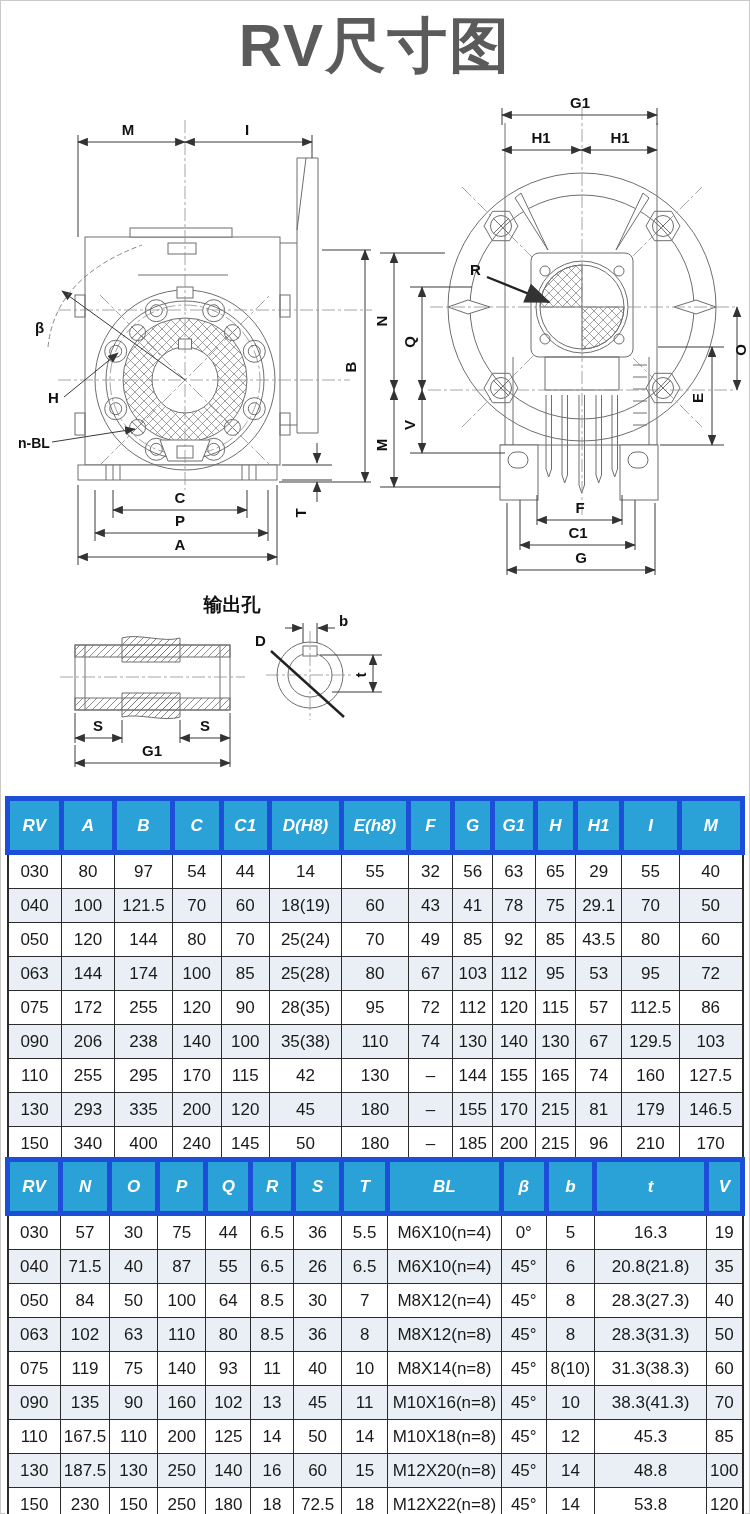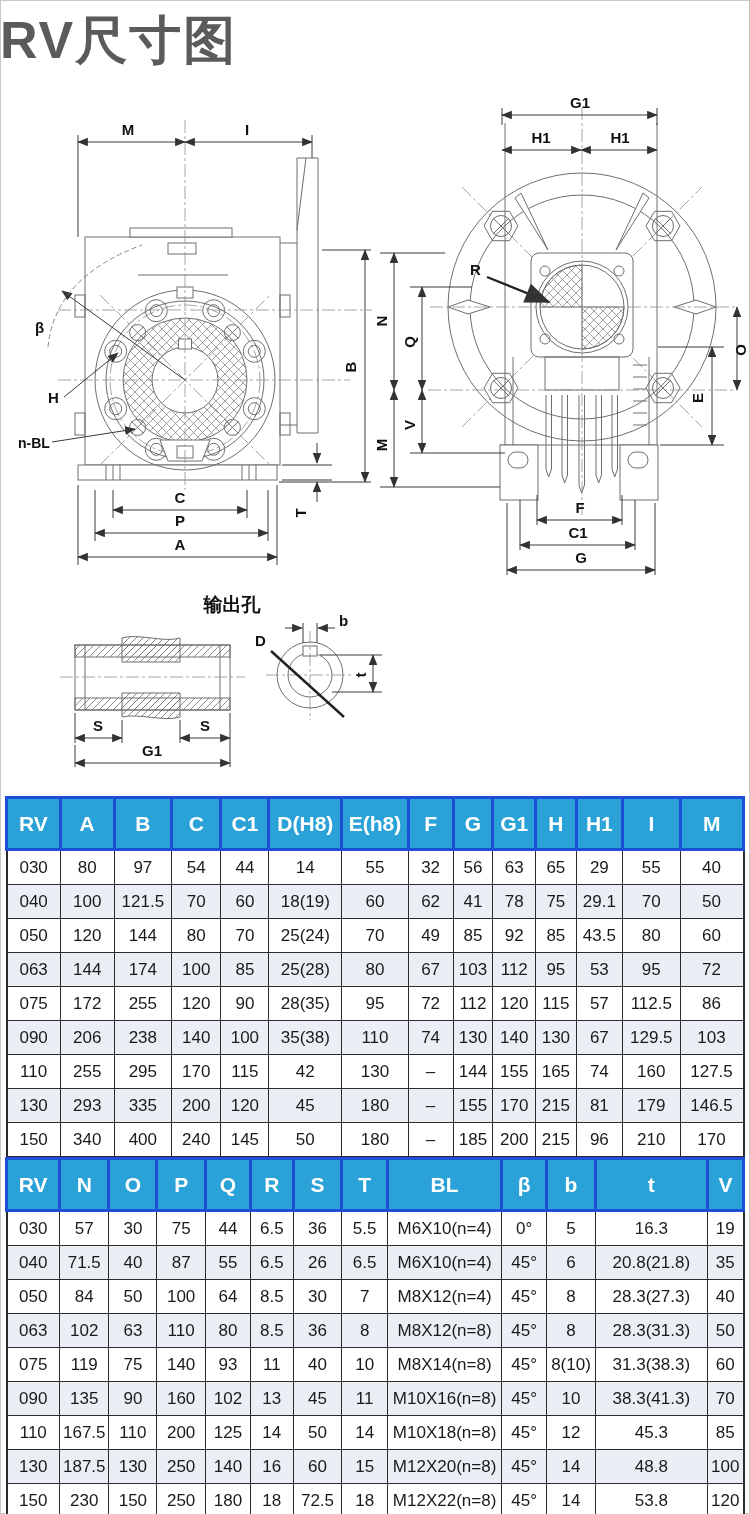--- a/index.html
+++ b/index.html
@@ -1,27 +1,27 @@
 <!DOCTYPE html>
 <html><head>
 <meta charset="utf-8">
 <style>
   html,body{margin:0;padding:0;}
   body{width:750px;height:1514px;position:relative;background:#fff;overflow:hidden;
        font-family:"Liberation Sans","DejaVu Sans",sans-serif;}
   .page-frame{position:absolute;inset:0;border:1px solid #c9c9c9;pointer-events:none;}
-  .page-title{position:absolute;top:6px;left:0;width:100%;
-      font-size:52px;font-weight:bold;color:#5b5b5b;letter-spacing:2px;margin:0;}
+  .page-title{position:absolute;top:6px;left:0;width:100%;text-align:center;
+      font-size:60px;font-weight:bold;color:#5b5b5b;letter-spacing:2px;margin:0;}
   #drawings{position:absolute;top:95px;left:0;}
   .dim-table{position:absolute;left:5px;width:740px;border-collapse:collapse;
       table-layout:fixed;border:2px solid #2b2b2b;background:#fff;}
   #table1{top:796px;}
   #table2{top:1157px;}
-  .dim-table th{background:#2aa2d8;color:#fff;font-weight:bold;font-size:21px;
-      height:49px;border:3px solid #1d4ed8;padding:0;text-align:center;}
+  .dim-table th{background:#2aa2d8;color:#fff;font-weight:bold;font-size:17px;
+      height:49px;border:5px solid #1d4ed8;padding:0;text-align:center;font-style:italic;}
   .dim-table td{font-size:17px;color:#1a1a1a;height:33px;border:1px solid #2b2b2b;
       padding:0;text-align:center;white-space:nowrap;overflow:hidden;}
   .dim-table tr.alt td{background:#e9eff5;}
   
   .ln{stroke:#6e6e6e;stroke-width:1;fill:none;}
   .lnw{stroke:#6e6e6e;stroke-width:1;fill:#fff;}
   .cl{stroke:#8f8f8f;stroke-width:0.8;fill:none;stroke-dasharray:13 3 3 3;}
   .dash{stroke:#777;stroke-width:0.9;fill:none;stroke-dasharray:5 3;}
   .dim{stroke:#3a3a3a;stroke-width:1;fill:none;}
   .lead{stroke:#222;stroke-width:2.4;fill:none;}
@@ -361,21 +361,21 @@
         <td>40</td>
       </tr>
       <tr class="alt">
         <td>040</td>
         <td>100</td>
         <td>121.5</td>
         <td>70</td>
         <td>60</td>
         <td>18(19)</td>
         <td>60</td>
-        <td>62</td>
+        <td>43</td>
         <td>41</td>
         <td>78</td>
         <td>75</td>
         <td>29.1</td>
         <td>70</td>
         <td>50</td>
       </tr>
       <tr>
         <td>050</td>
         <td>120</td>

